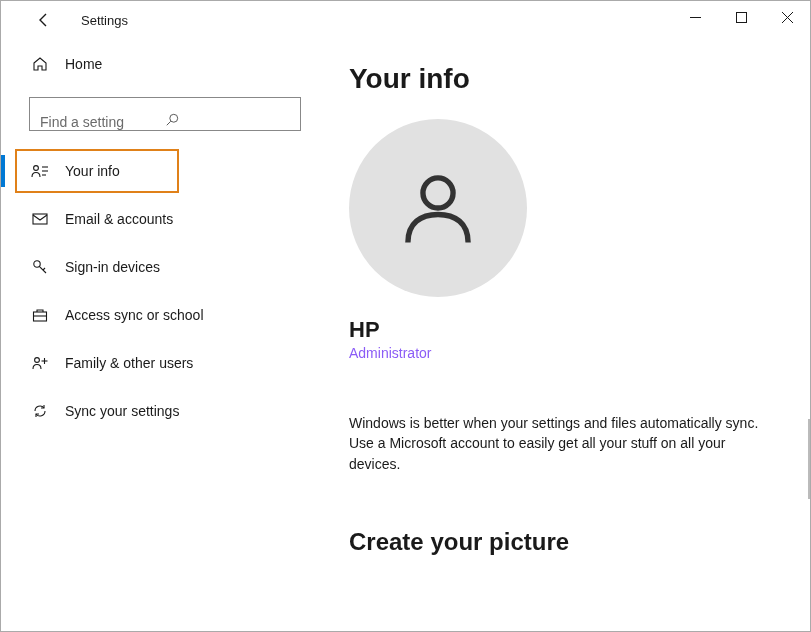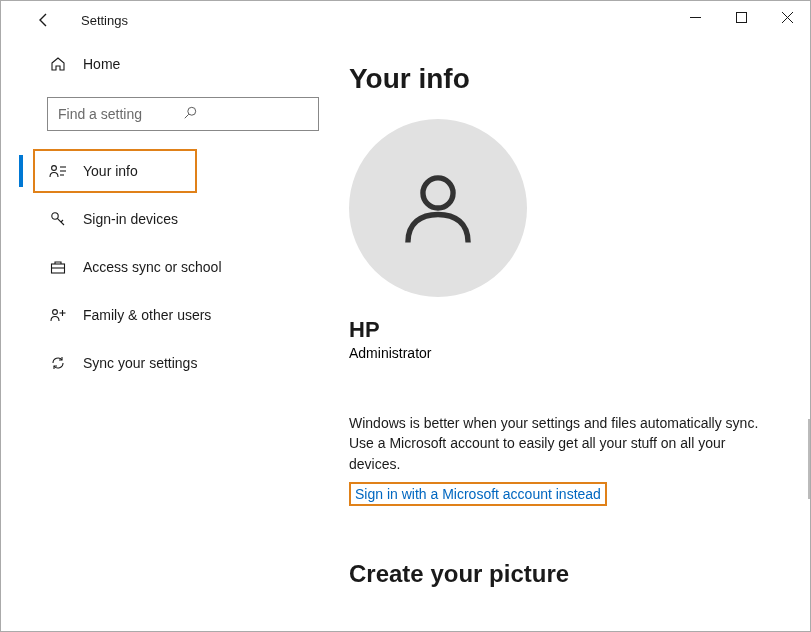--- a/index.html
+++ b/index.html
@@ -7,49 +7,49 @@
 
     .titlebar { height: 38px; display: flex; align-items: center; padding-left: 28px; position: relative; }
     .back-btn { width: 30px; height: 30px; display: flex; align-items: center; justify-content: center; cursor: pointer; }
     .back-btn svg { width: 16px; height: 16px; }
     .title { margin-left: 22px; font-size: 13px; }
     .win-controls { position: absolute; right: 0; top: 0; display: flex; }
     .win-btn { width: 46px; height: 32px; display: flex; align-items: center; justify-content: center; cursor: pointer; }
     .win-btn svg { width: 11px; height: 11px; }
 
     .layout { display: flex; height: calc(100% - 38px); }
-    .sidebar { width: 320px; padding-left: 18px; position: relative; }
+    .sidebar { width: 320px; padding-left: 0; position: relative; }
     .sidebar-inner { padding-left: 28px; }
 
     .home-row { display: flex; align-items: center; height: 38px; margin-top: 6px; cursor: pointer; }
     .home-row .icn { width: 22px; display: flex; justify-content: center; }
     .home-row .lbl { margin-left: 14px; font-size: 14px; }
 
-    .searchbox { margin-top: 14px; width: 272px; height: 34px; border: 1px solid #888; display: flex; align-items: center; padding: 0 10px; color: #6b6b6b; position: relative; }
+    .searchbox { margin-top: 14px; width: 272px; height: 34px; border: 1px solid #888; display: flex; align-items: flex-end; padding: 0 10px; color: #6b6b6b; position: relative; }
     .searchbox span { flex: 1; font-size: 14px; }
     .searchbox .sicon { color: #555; }
 
     .section-hdr { margin-top: 24px; font-size: 14px; font-weight: 600; }
 
     .nav { margin-top: 20px; }
     .nav-item { position: relative; display: flex; align-items: center; height: 40px; margin-bottom: 8px; cursor: pointer; }
     .nav-item .icn { width: 22px; display: flex; justify-content: center; align-items: center; }
     .nav-item .lbl { margin-left: 14px; font-size: 14px; }
     .nav-item.selected::before { content: ""; position: absolute; left: -28px; top: 4px; bottom: 4px; width: 4px; background: #0078d4; }
     .nav-item .highlight-box { position: absolute; left: -14px; top: -2px; width: 164px; height: 44px; border: 2px solid #e08119; pointer-events: none; }
 
     .content { flex: 1; padding: 24px 28px 0 28px; overflow: hidden; position: relative; }
     .page-title { font-size: 28px; font-weight: 600; margin-bottom: 24px; }
 
     .avatar { width: 178px; height: 178px; border-radius: 50%; background: #e1e1e1; display: flex; align-items: center; justify-content: center; margin-bottom: 20px; }
     .avatar svg { width: 86px; height: 86px; }
 
     .username { font-size: 22px; font-weight: 700; }
     .sub1 { font-size: 14px; color: #5b5b5b; margin-top: 2px; }
-    .sub2 { font-size: 14px; color: #000000; margin-top: 2px; }
+    .sub2 { font-size: 14px; color: #8b5cf6; margin-top: 2px; }
 
     .promo { margin-top: 52px; font-size: 14px; line-height: 1.45; max-width: 420px; }
     .link-wrap { margin-top: 8px; display: inline-block; border: 2px solid #e08119; padding: 2px 4px; }
     .link { color: #0067c0; font-size: 14px; cursor: pointer; }
 
     .sec2 { margin-top: 54px; font-size: 24px; font-weight: 600; }
 
     .scroll-hint { position: absolute; right: 0; top: 380px; width: 2px; height: 80px; background: #bbb; }
   </style>
 </head>
@@ -114,20 +114,29 @@
                 <circle cx="5" cy="5" r="2.4" fill="none" stroke="#1a1a1a" stroke-width="1.1"></circle>
                 <path d="M1 14c0-3 2-4.5 4-4.5s4 1.5 4 4.5" fill="none" stroke="#1a1a1a" stroke-width="1.1"></path>
                 <line x1="11" y1="4" x2="17" y2="4" stroke="#1a1a1a" stroke-width="1.1"></line>
                 <line x1="11" y1="8" x2="17" y2="8" stroke="#1a1a1a" stroke-width="1.1"></line>
                 <line x1="11" y1="12" x2="15" y2="12" stroke="#1a1a1a" stroke-width="1.1"></line>
               </svg>
           </span>
           <span class="lbl">Your info</span>
         </div>
 
+        <div class="nav-item">
+          <span class="icn">
+            <svg width="16" height="16" viewBox="0 0 16 16">
+                <rect x="1" y="3" width="14" height="10" fill="none" stroke="#1a1a1a" stroke-width="1.1"></rect>
+                <path d="M1 4 L8 9 L15 4" fill="none" stroke="#1a1a1a" stroke-width="1.1"></path>
+              </svg>
+          </span>
+          <span class="lbl">Email &amp; accounts</span>
+        </div>
 
         <div class="nav-item">
           <span class="icn">
             <svg width="16" height="16" viewBox="0 0 16 16">
                 <circle cx="5" cy="5" r="3.2" fill="none" stroke="#1a1a1a" stroke-width="1.1"></circle>
                 <line x1="7.3" y1="7.3" x2="14" y2="14" stroke="#1a1a1a" stroke-width="1.1"></line>
                 <line x1="11" y1="11" x2="13" y2="9" stroke="#1a1a1a" stroke-width="1.1"></line>
               </svg>
           </span>
           <span class="lbl">Sign-in devices</span>
@@ -179,21 +188,18 @@
       <svg viewBox="0 0 80 80">
         <circle cx="40" cy="26" r="14" fill="none" stroke="#333" stroke-width="5"></circle>
         <path d="M12 72 c0-18 12-26 28-26 s28 8 28 26" fill="none" stroke="#333" stroke-width="5"></path>
       </svg>
     </div>
 
     <div class="username">HP</div>
     <div class="sub2">Administrator</div>
 
     <div class="promo">Windows is better when your settings and files automatically sync. Use a Microsoft account to easily get all your stuff on all your devices.</div>
-    <div class="link-wrap">
-      <span class="link">Sign in with a Microsoft account instead</span>
-    </div>
 
     <div class="sec2">Create your picture</div>
 
     <div class="scroll-hint"></div>
   </div>
 </div>
 
 </body></html>

